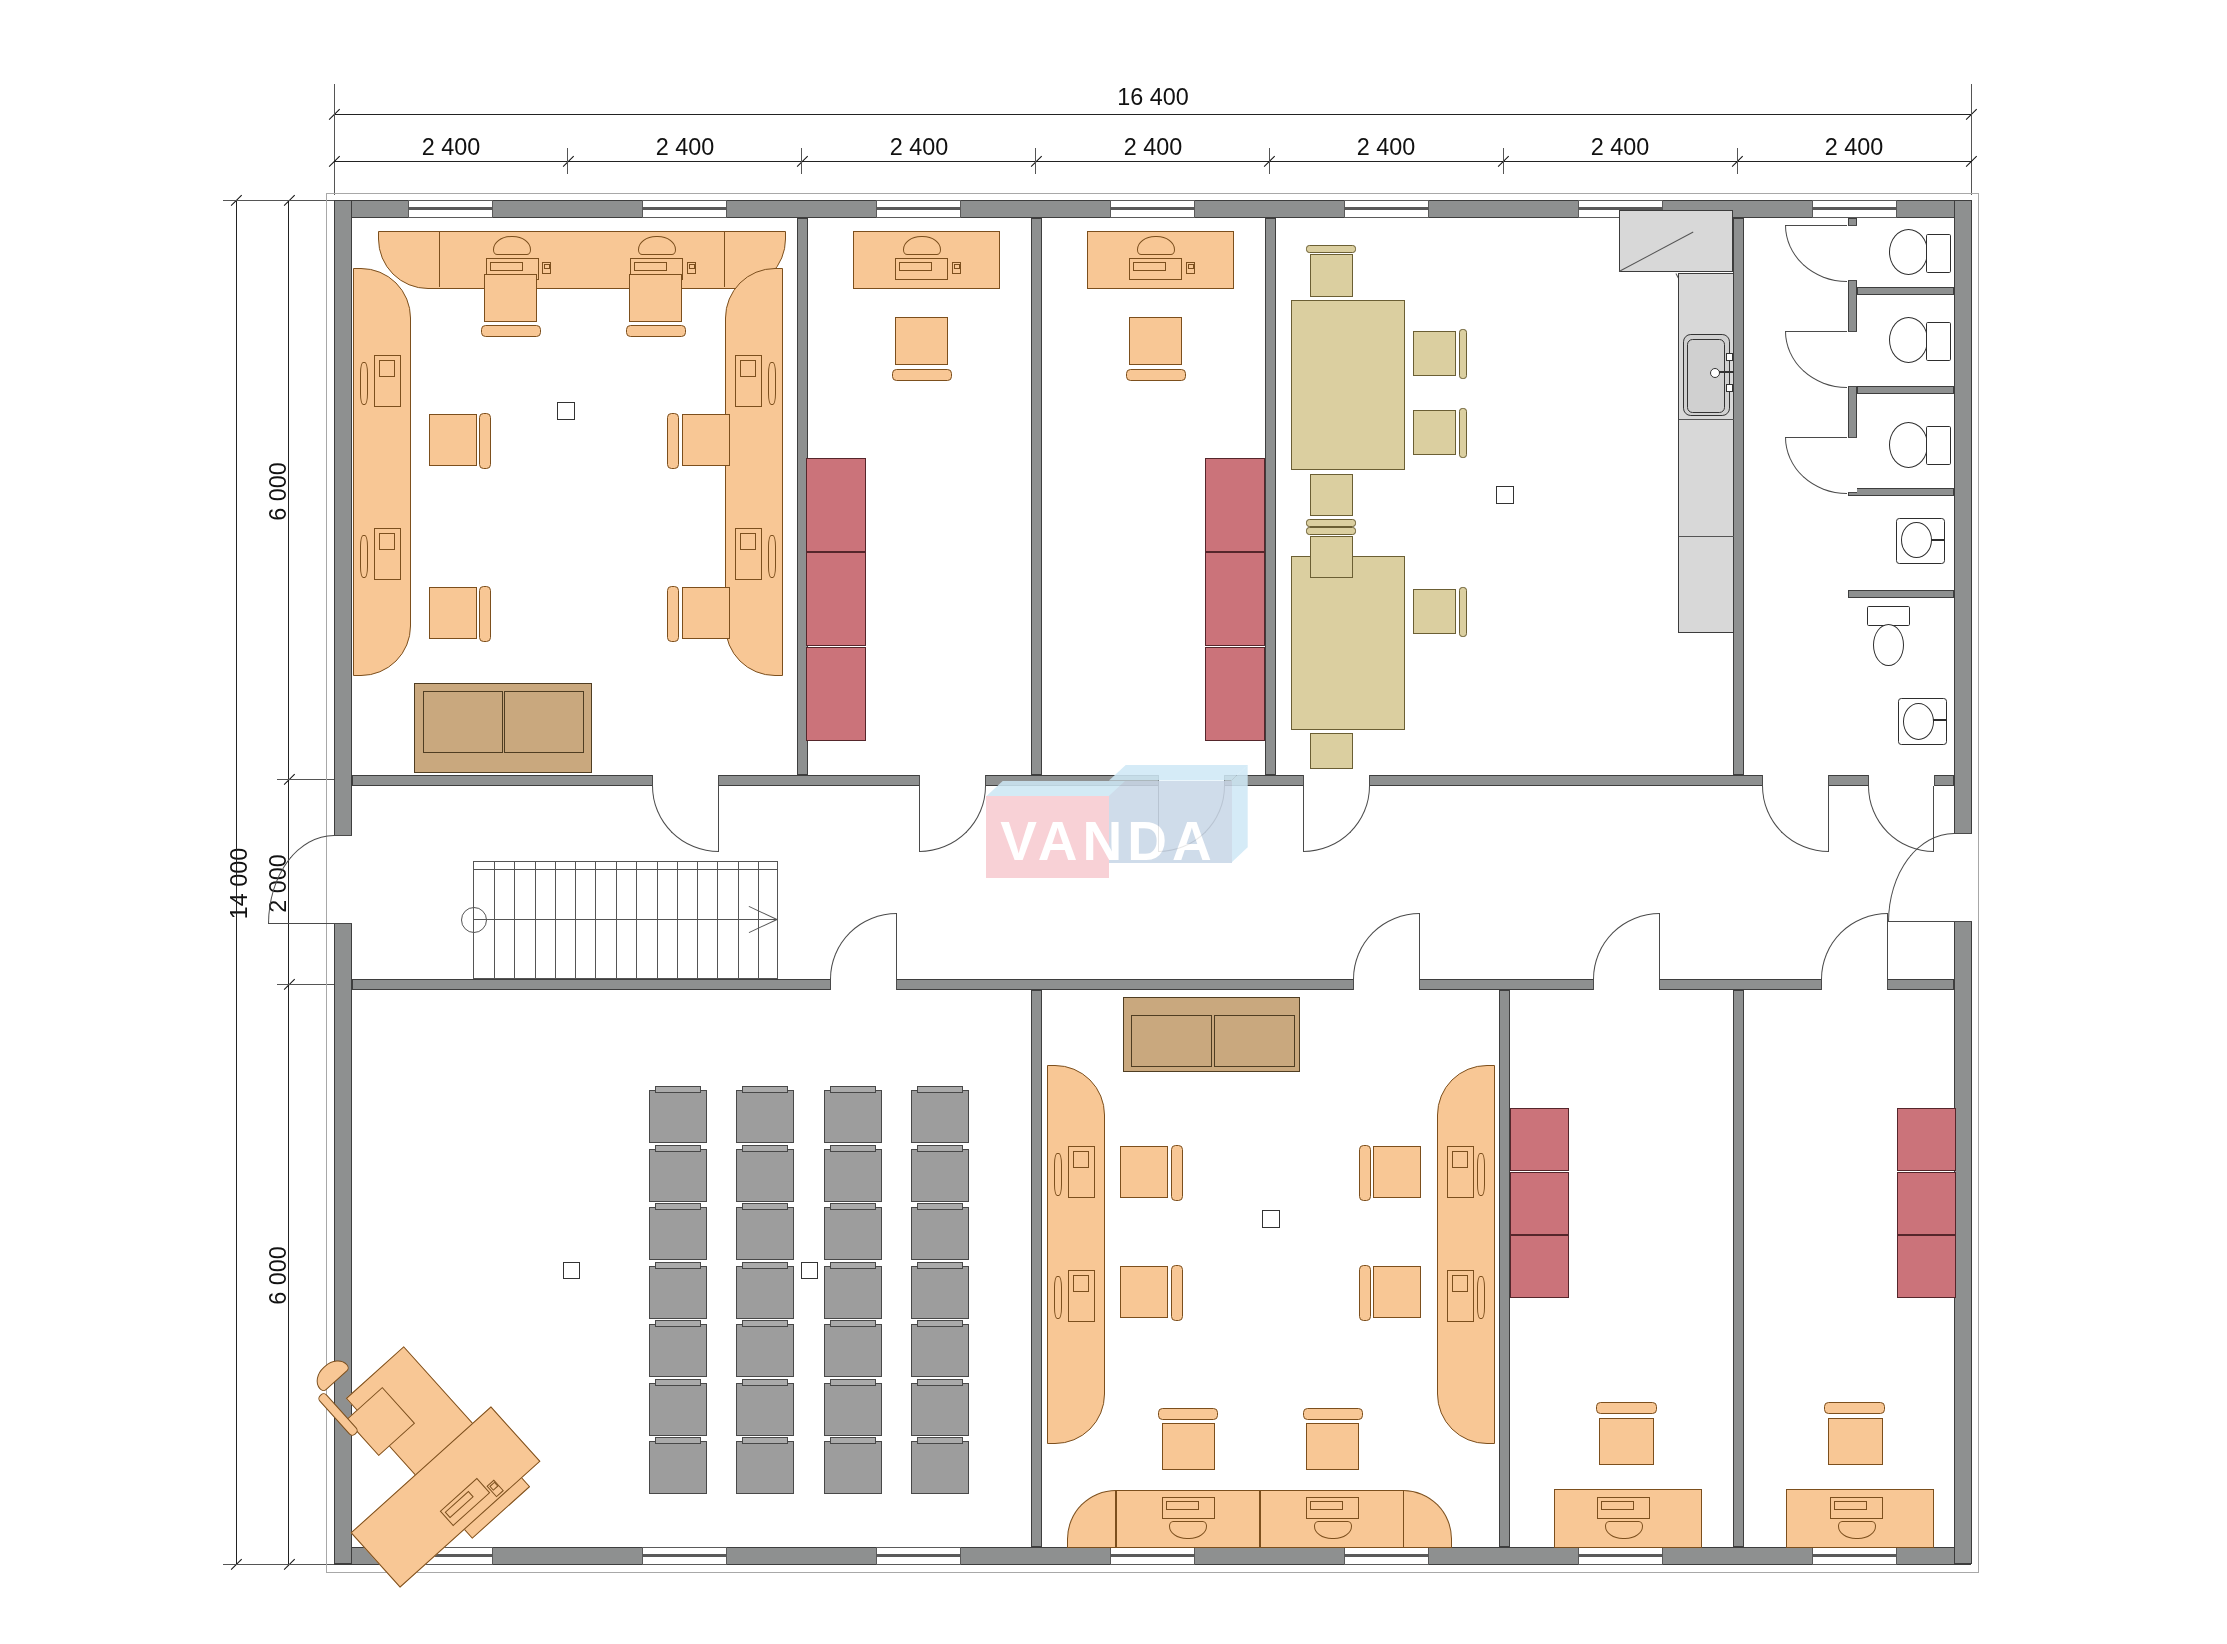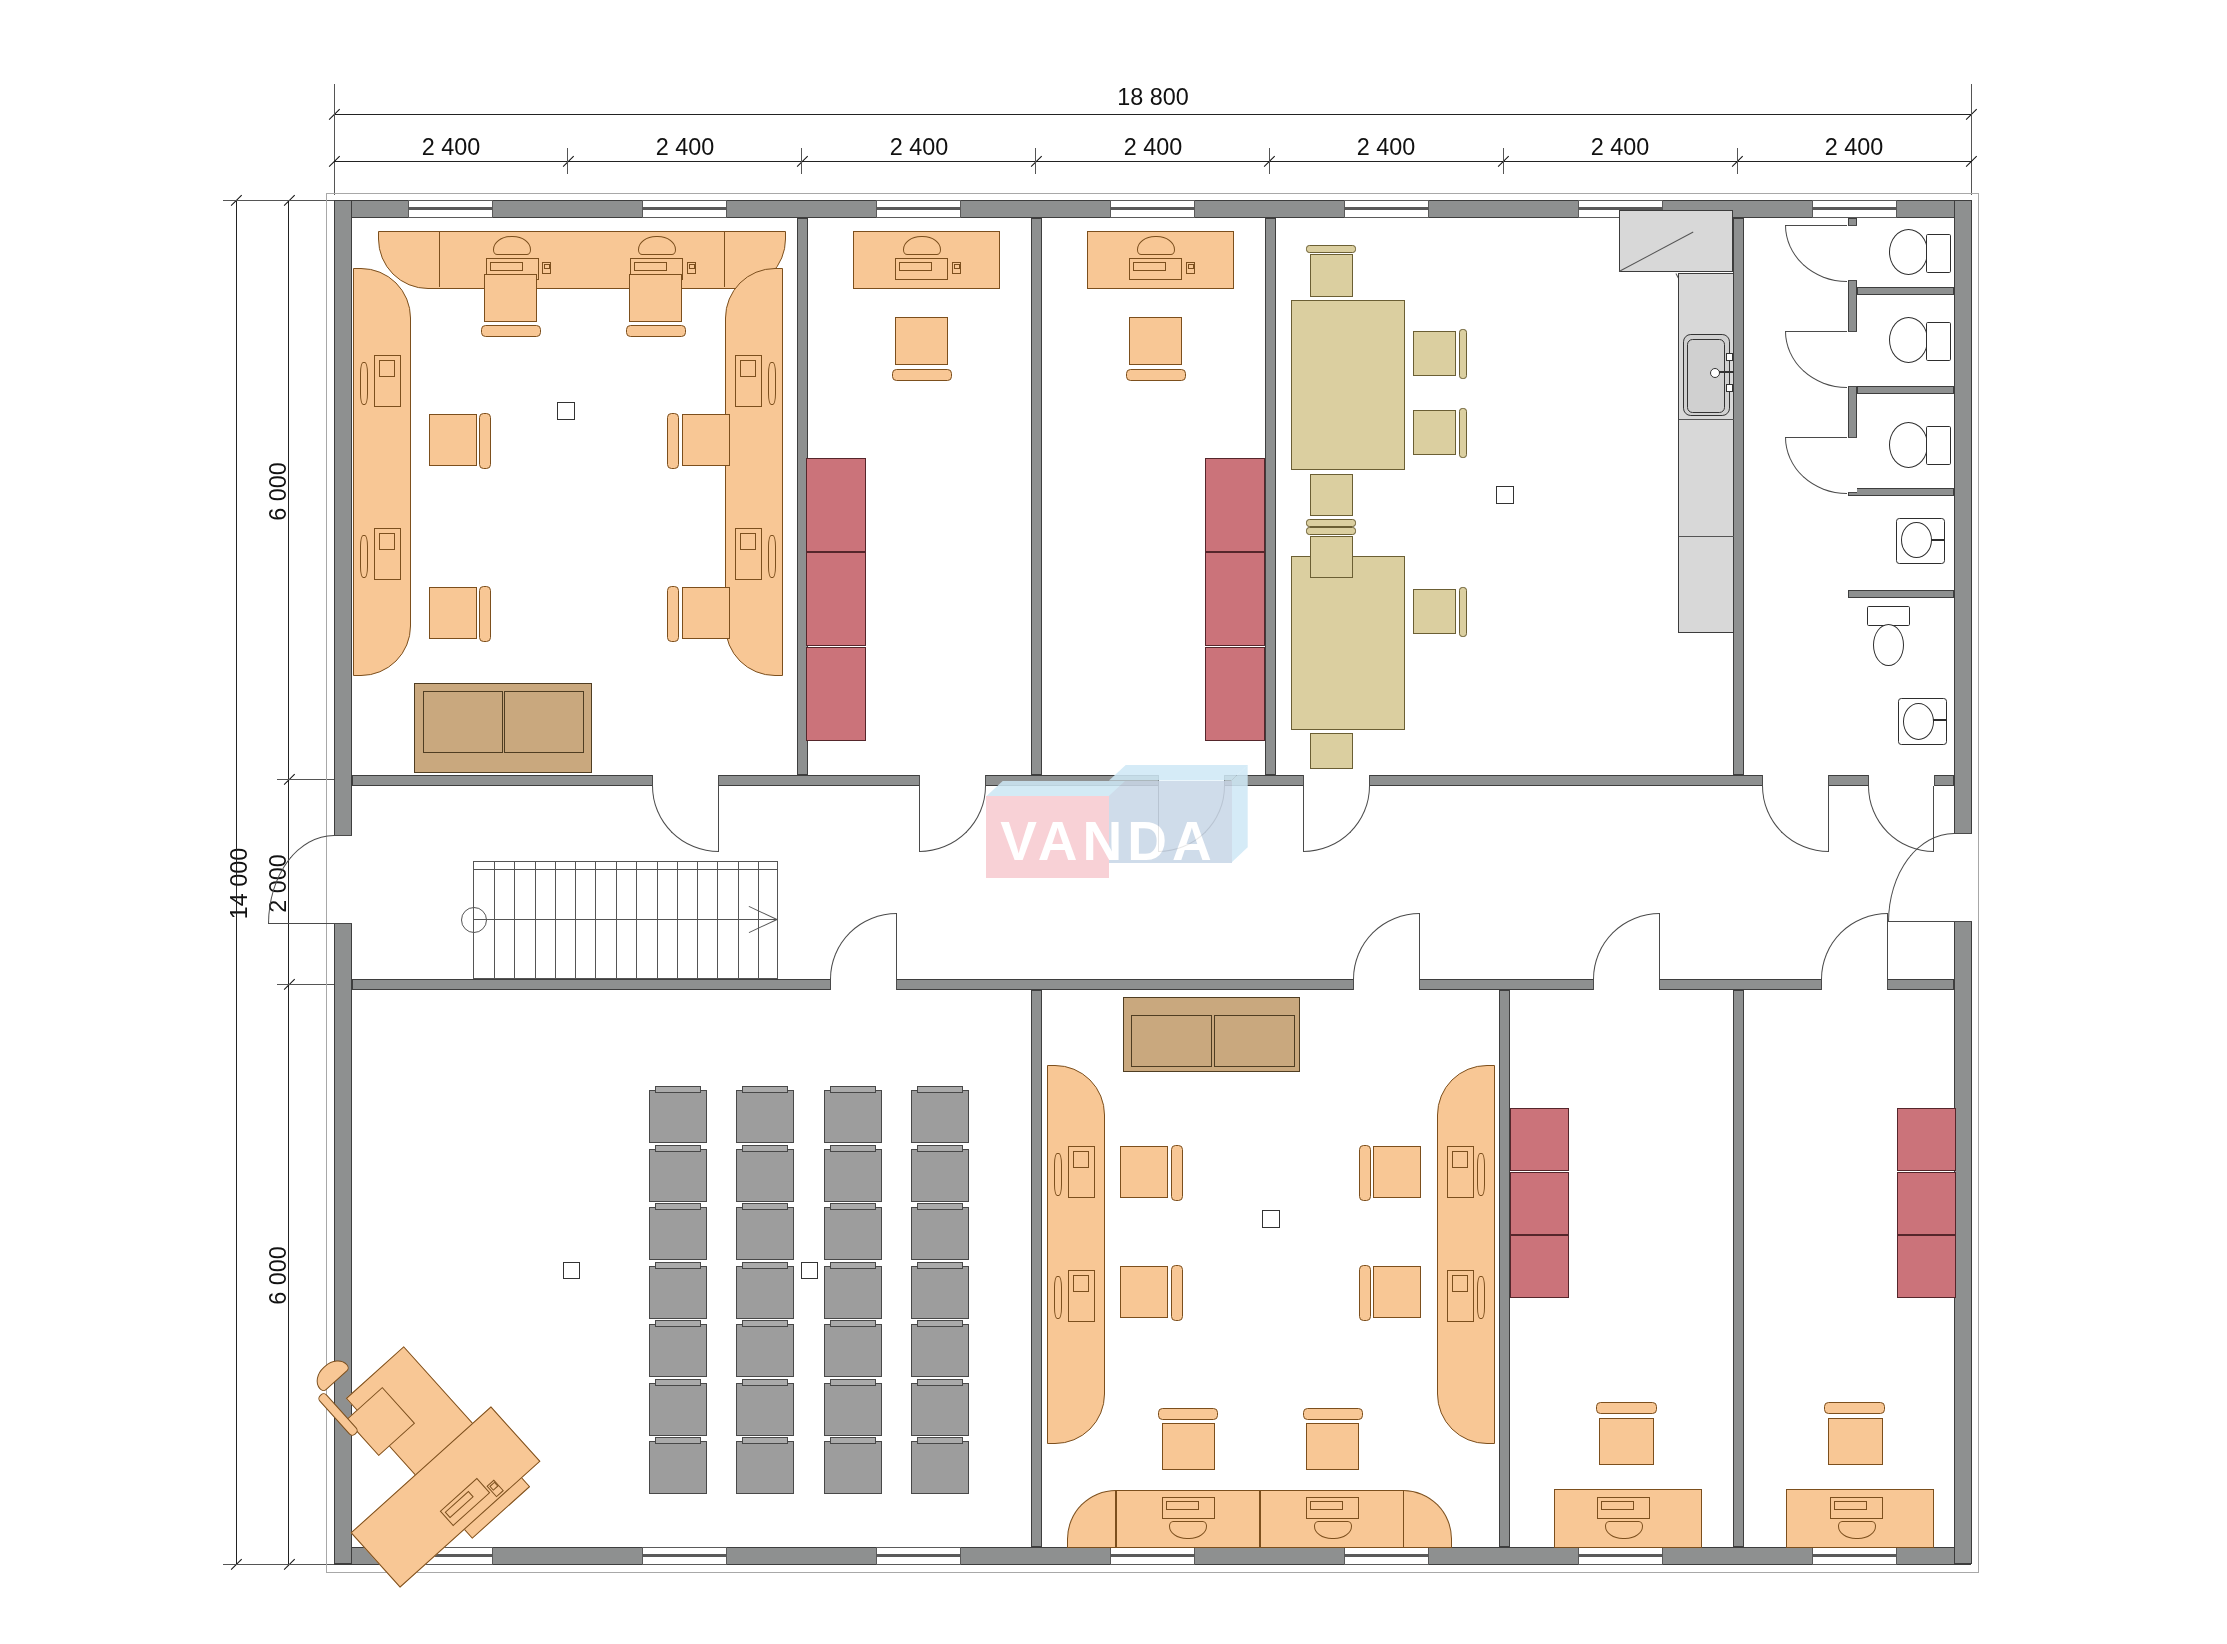--- a/index.html
+++ b/index.html
@@ -43,21 +43,21 @@
   .rot{transform:rotate(-90deg);}
   #watermark{opacity:.87;z-index:60;}
   .wm-text{font-size:55px;font-weight:bold;letter-spacing:5px;color:#ffffff;text-align:center;}
   .z1{z-index:10}.z2{z-index:20}.z3{z-index:30}
 </style>
 </head>
 <body>
 
 <div id="plan">
 
-  <div class="abs dim" style="left:1086px;top:84px;width:134px;">18 800</div>
+  <div class="abs dim" style="left:1086px;top:84px;width:134px;">16 400</div>
   <div class="abs dline" style="left:334px;top:114px;width:1637px;height:1.1px;"></div>
   <div class="abs tick" style="left:327px;top:114px;"></div>
   <div class="abs tick" style="left:1964px;top:114px;"></div>
   <div class="abs thin" style="left:334px;top:84px;width:1.1px;height:111px;"></div>
   <div class="abs thin" style="left:1971px;top:84px;width:1.1px;height:111px;"></div>
   <div class="abs dline" style="left:334px;top:161px;width:1637px;height:1.1px;"></div>
   <div class="abs tick" style="left:327px;top:161px;"></div>
   <div class="abs tick" style="left:561px;top:161px;"></div>
   <div class="abs tick" style="left:795px;top:161px;"></div>
   <div class="abs tick" style="left:1029px;top:161px;"></div>

